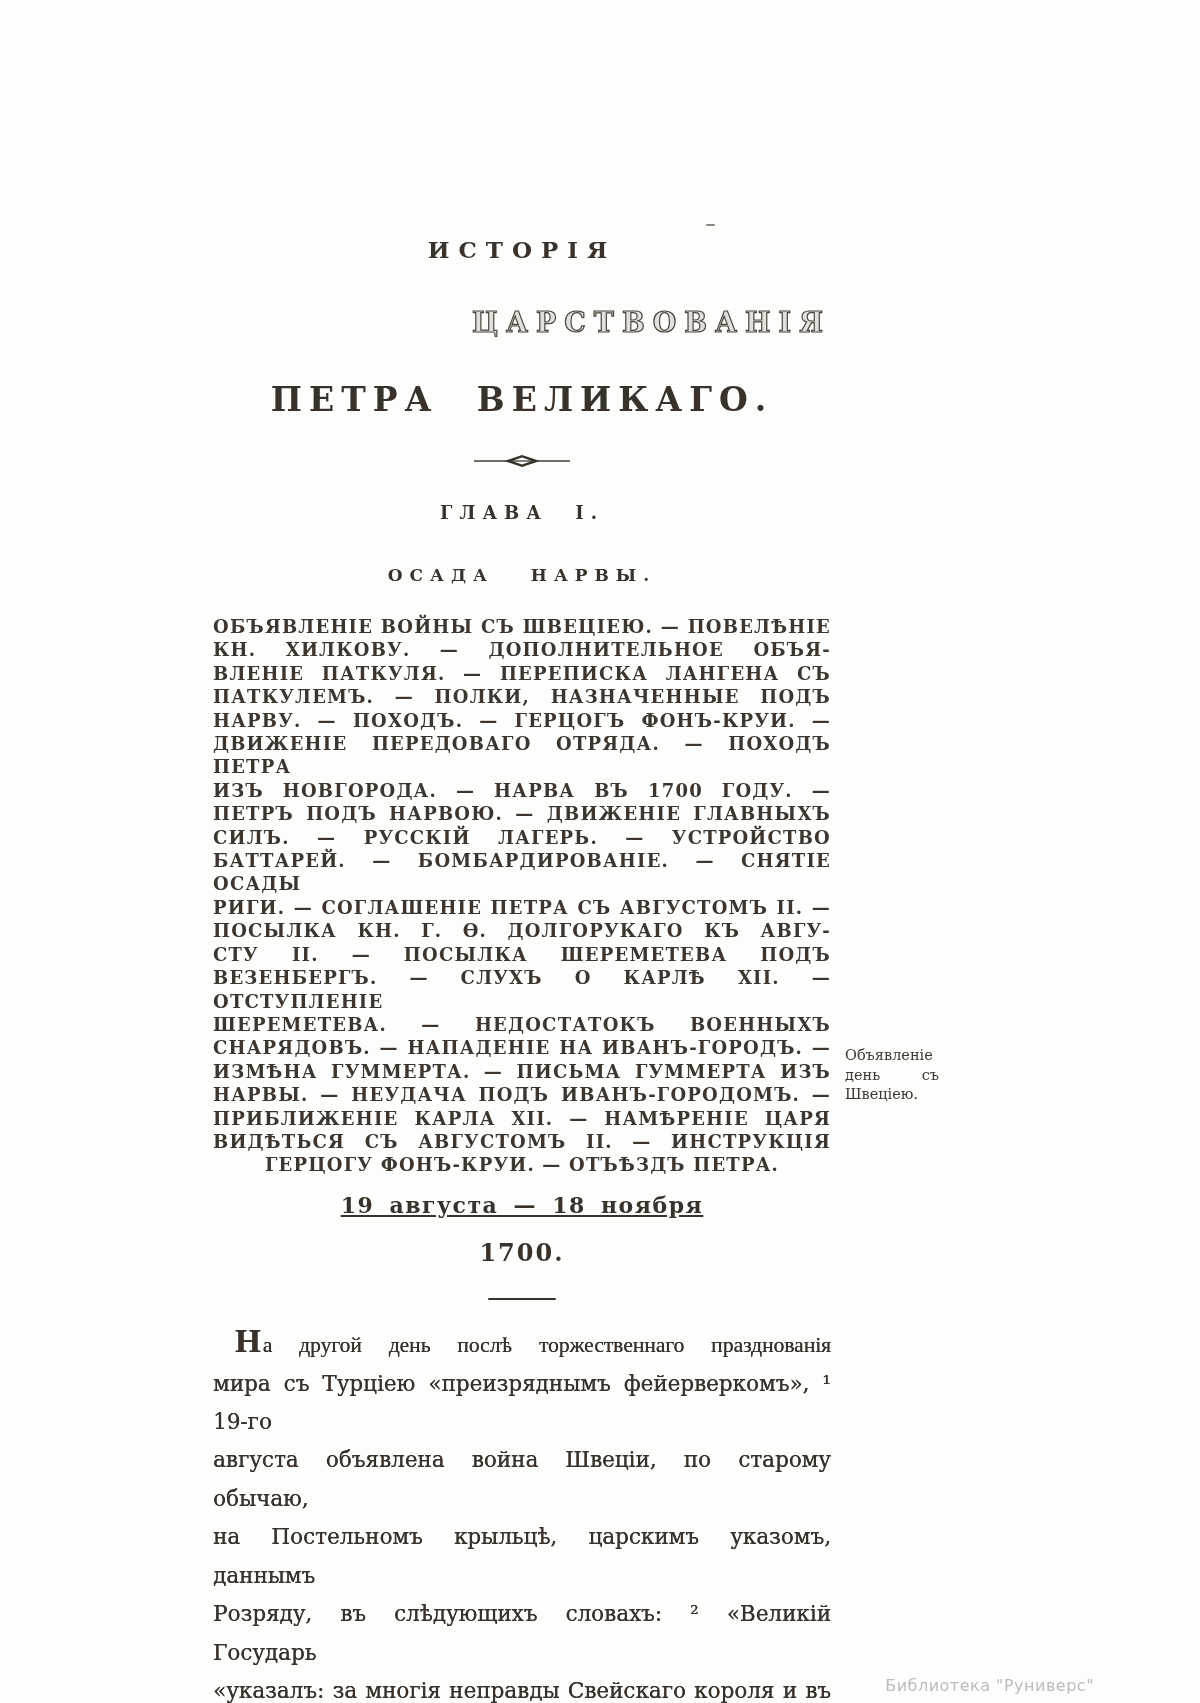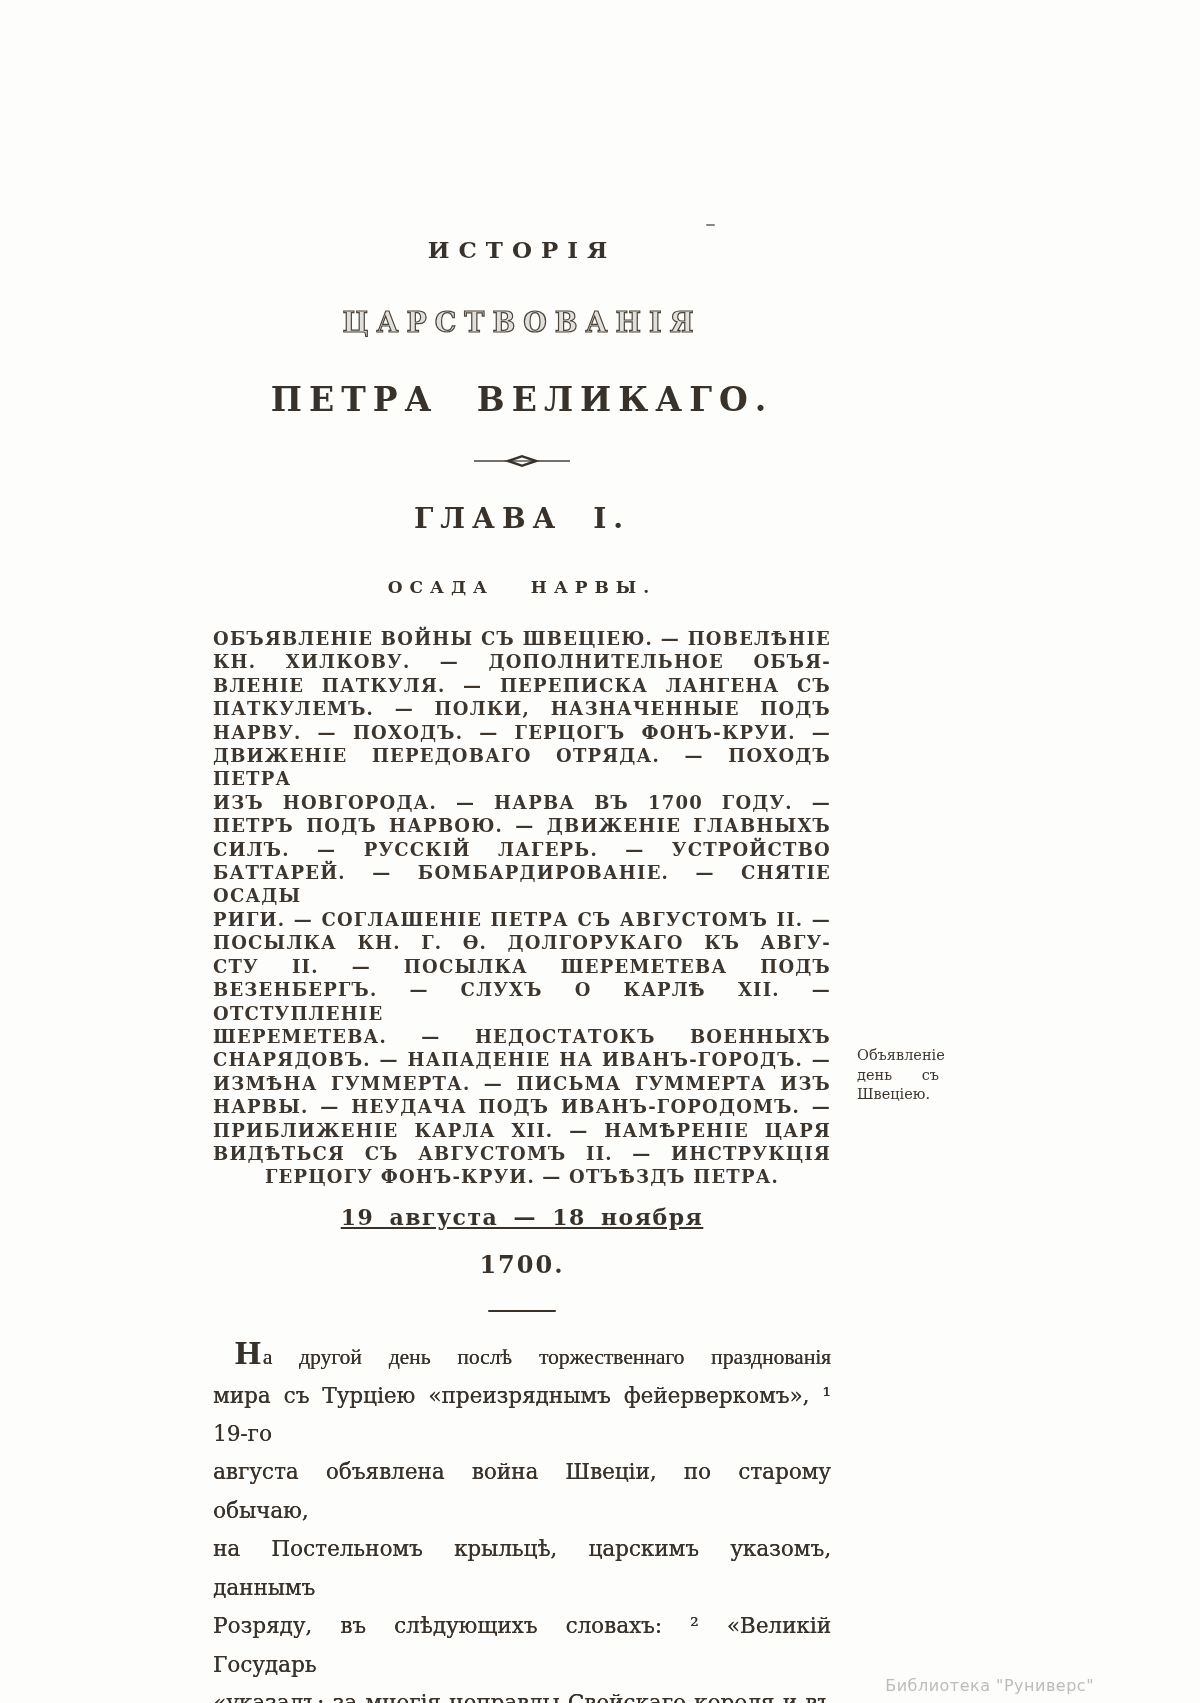--- a/index.html
+++ b/index.html
@@ -39,21 +39,21 @@
   .series-title {
     text-align: center;
     font-size: 23px;
     font-weight: bold;
     letter-spacing: 9px;
     color: #38322b;
   }
 
   .series-subtitle {
     margin-top: 44px;
-    text-align: center;
+    text-align: right;
     font-size: 27px;
     font-weight: bold;
     letter-spacing: 8px;
     color: rgba(56, 50, 43, 0.14);
     -webkit-text-stroke: 1.2px #4d463d;
   }
 
   .main-title {
     margin-top: 42px;
     text-align: center;
@@ -66,21 +66,21 @@
   .ornament {
     display: block;
     margin: 34px auto 0;
     width: 96px;
     height: 16px;
   }
 
   .chapter-heading {
     margin-top: 33px;
     text-align: center;
-    font-size: 28px;
+    font-size: 18px;
     font-weight: bold;
     letter-spacing: 7px;
     word-spacing: 14px;
   }
 
   .chapter-subheading {
     margin-top: 42px;
     text-align: center;
     font-size: 17px;
     font-weight: bold;
@@ -164,21 +164,20 @@
     top: 1046px;
     width: 94px;
     font-size: 14.5px;
     line-height: 19.5px;
     color: #3c362f;
   }
 
   .margin-note .note-line {
     text-align: justify;
     text-align-last: justify;
-    margin-left: 12px;
   }
 
   .watermark {
     position: absolute;
     right: 14px;
     bottom: 8px;
     font-family: "DejaVu Sans", "Liberation Sans", sans-serif;
     font-size: 16px;
     color: #bcbcbc;
     letter-spacing: 0.5px;

